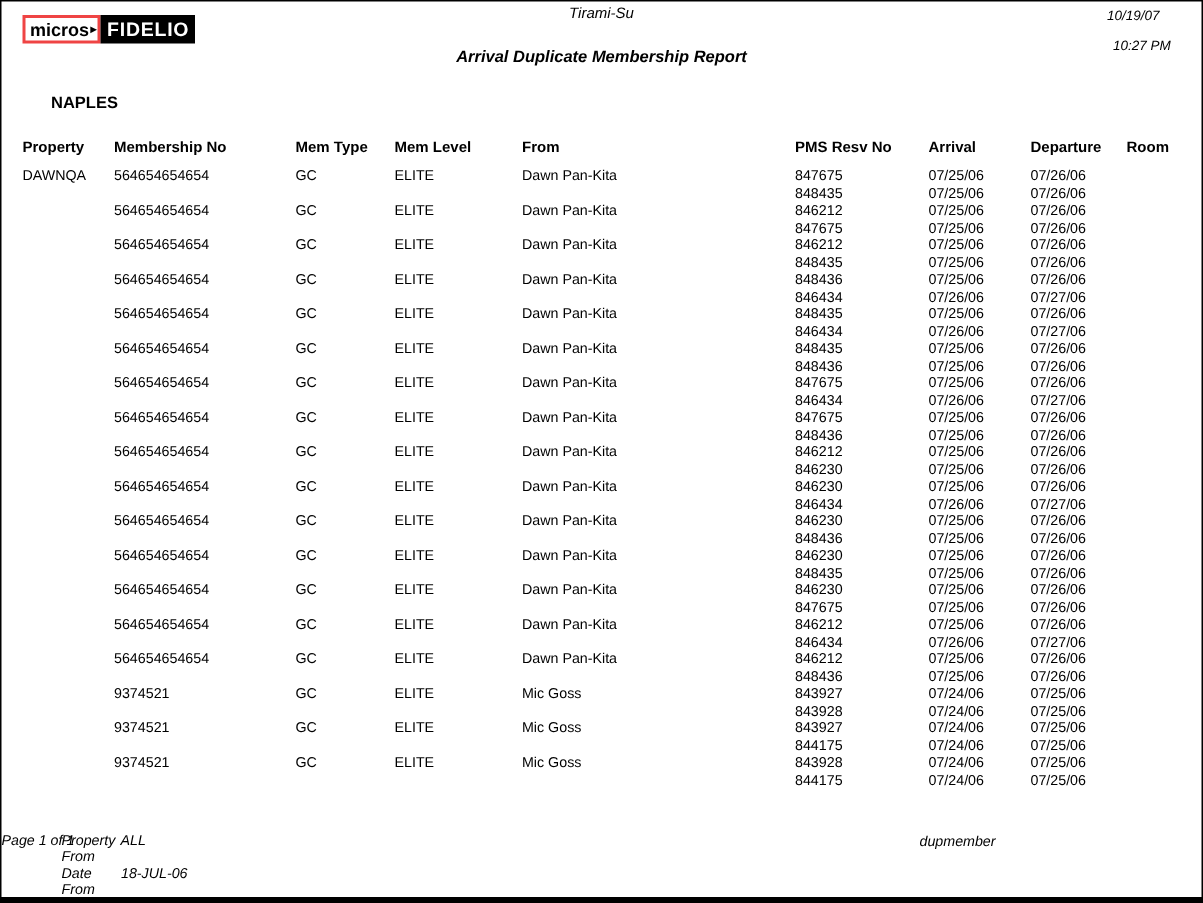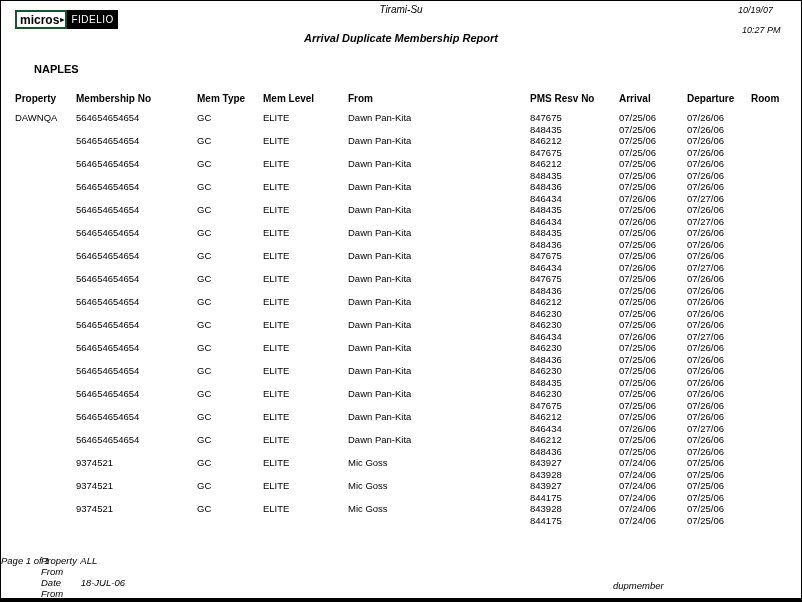--- a/index.html
+++ b/index.html
@@ -4,25 +4,25 @@
 <style>
   html,body{margin:0;padding:0;background:#e8e8e8;}
   .page{
     position:relative;width:802px;height:602px;box-sizing:border-box;
     background:#fff;color:#000;
     border:1px solid #000;border-bottom:4px solid #000;
     font-family:"Liberation Sans",sans-serif;overflow:hidden;
   }
   
   .logo{position:absolute;left:14px;top:9px;display:flex;align-items:stretch;height:19px;}
-  .logo-micros{display:flex;align-items:center;border:2px solid #14532d;background:#fff;
+  .logo-micros{display:flex;align-items:center;border:2px solid #ef4444;background:#fff;
     font-weight:bold;font-size:12px;padding:0 1px 0 3px;}
   .logo-arrow{font-size:8px;margin-left:1px;line-height:1;}
   .logo-fidelio{display:flex;align-items:center;background:#000;color:#fff;
-    font-weight:normal;font-size:10px;padding:0 4px;letter-spacing:.5px;}
+    font-weight:bold;font-size:13px;padding:0 4px;letter-spacing:.5px;}
   
   .property-code{position:absolute;left:33px;top:34px;font-weight:bold;font-size:11px;margin-top:28px;}
   .hotel-name{position:absolute;left:0;top:3px;width:100%;text-align:center;font-style:italic;font-size:10px;}
   .report-title{position:absolute;left:0;top:31px;width:100%;text-align:center;
     font-style:italic;font-weight:bold;font-size:11px;}
   .print-date{position:absolute;left:737px;top:4px;font-style:italic;font-size:9px;}
   .print-time{position:absolute;left:741px;top:24px;font-style:italic;font-size:9px;}
   
   .thead{position:absolute;left:14px;top:92px;display:flex;font-weight:bold;font-size:10px;}
   .c{flex:none;overflow:hidden;white-space:nowrap;}
@@ -31,21 +31,21 @@
   .col-arrival{width:68px}.col-departure{width:64px}.col-room{width:46px}
   .tbody{position:absolute;left:14px;top:111px;font-size:9.5px;}
   .group{display:flex;height:23px;align-items:flex-start;justify-content:space-between;}
   .group .c{line-height:11.5px;}
   .resv{display:flex;flex-direction:column;}
   .rline{display:flex;height:11.5px;line-height:11.5px;}
   
   .footer-params{position:absolute;left:40px;top:554px;font-style:italic;font-size:9.5px;line-height:11px;}
   .fp-label{display:inline-block;width:37px;}
   .page-info{position:absolute;left:0;top:554px;width:100%;text-align:left;font-style:italic;font-size:9.5px;}
-  .report-id{position:absolute;left:612px;top:579px;font-style:italic;font-size:9.5px;}
+  .report-id{position:absolute;left:612px;top:555px;font-style:italic;font-size:9.5px;}
 </style>
 </head>
 <body>
 
 <div class="page">
 
   <div class="logo">
     <span class="logo-micros">
       <span>micros</span>
       <span class="logo-arrow">▸</span>

